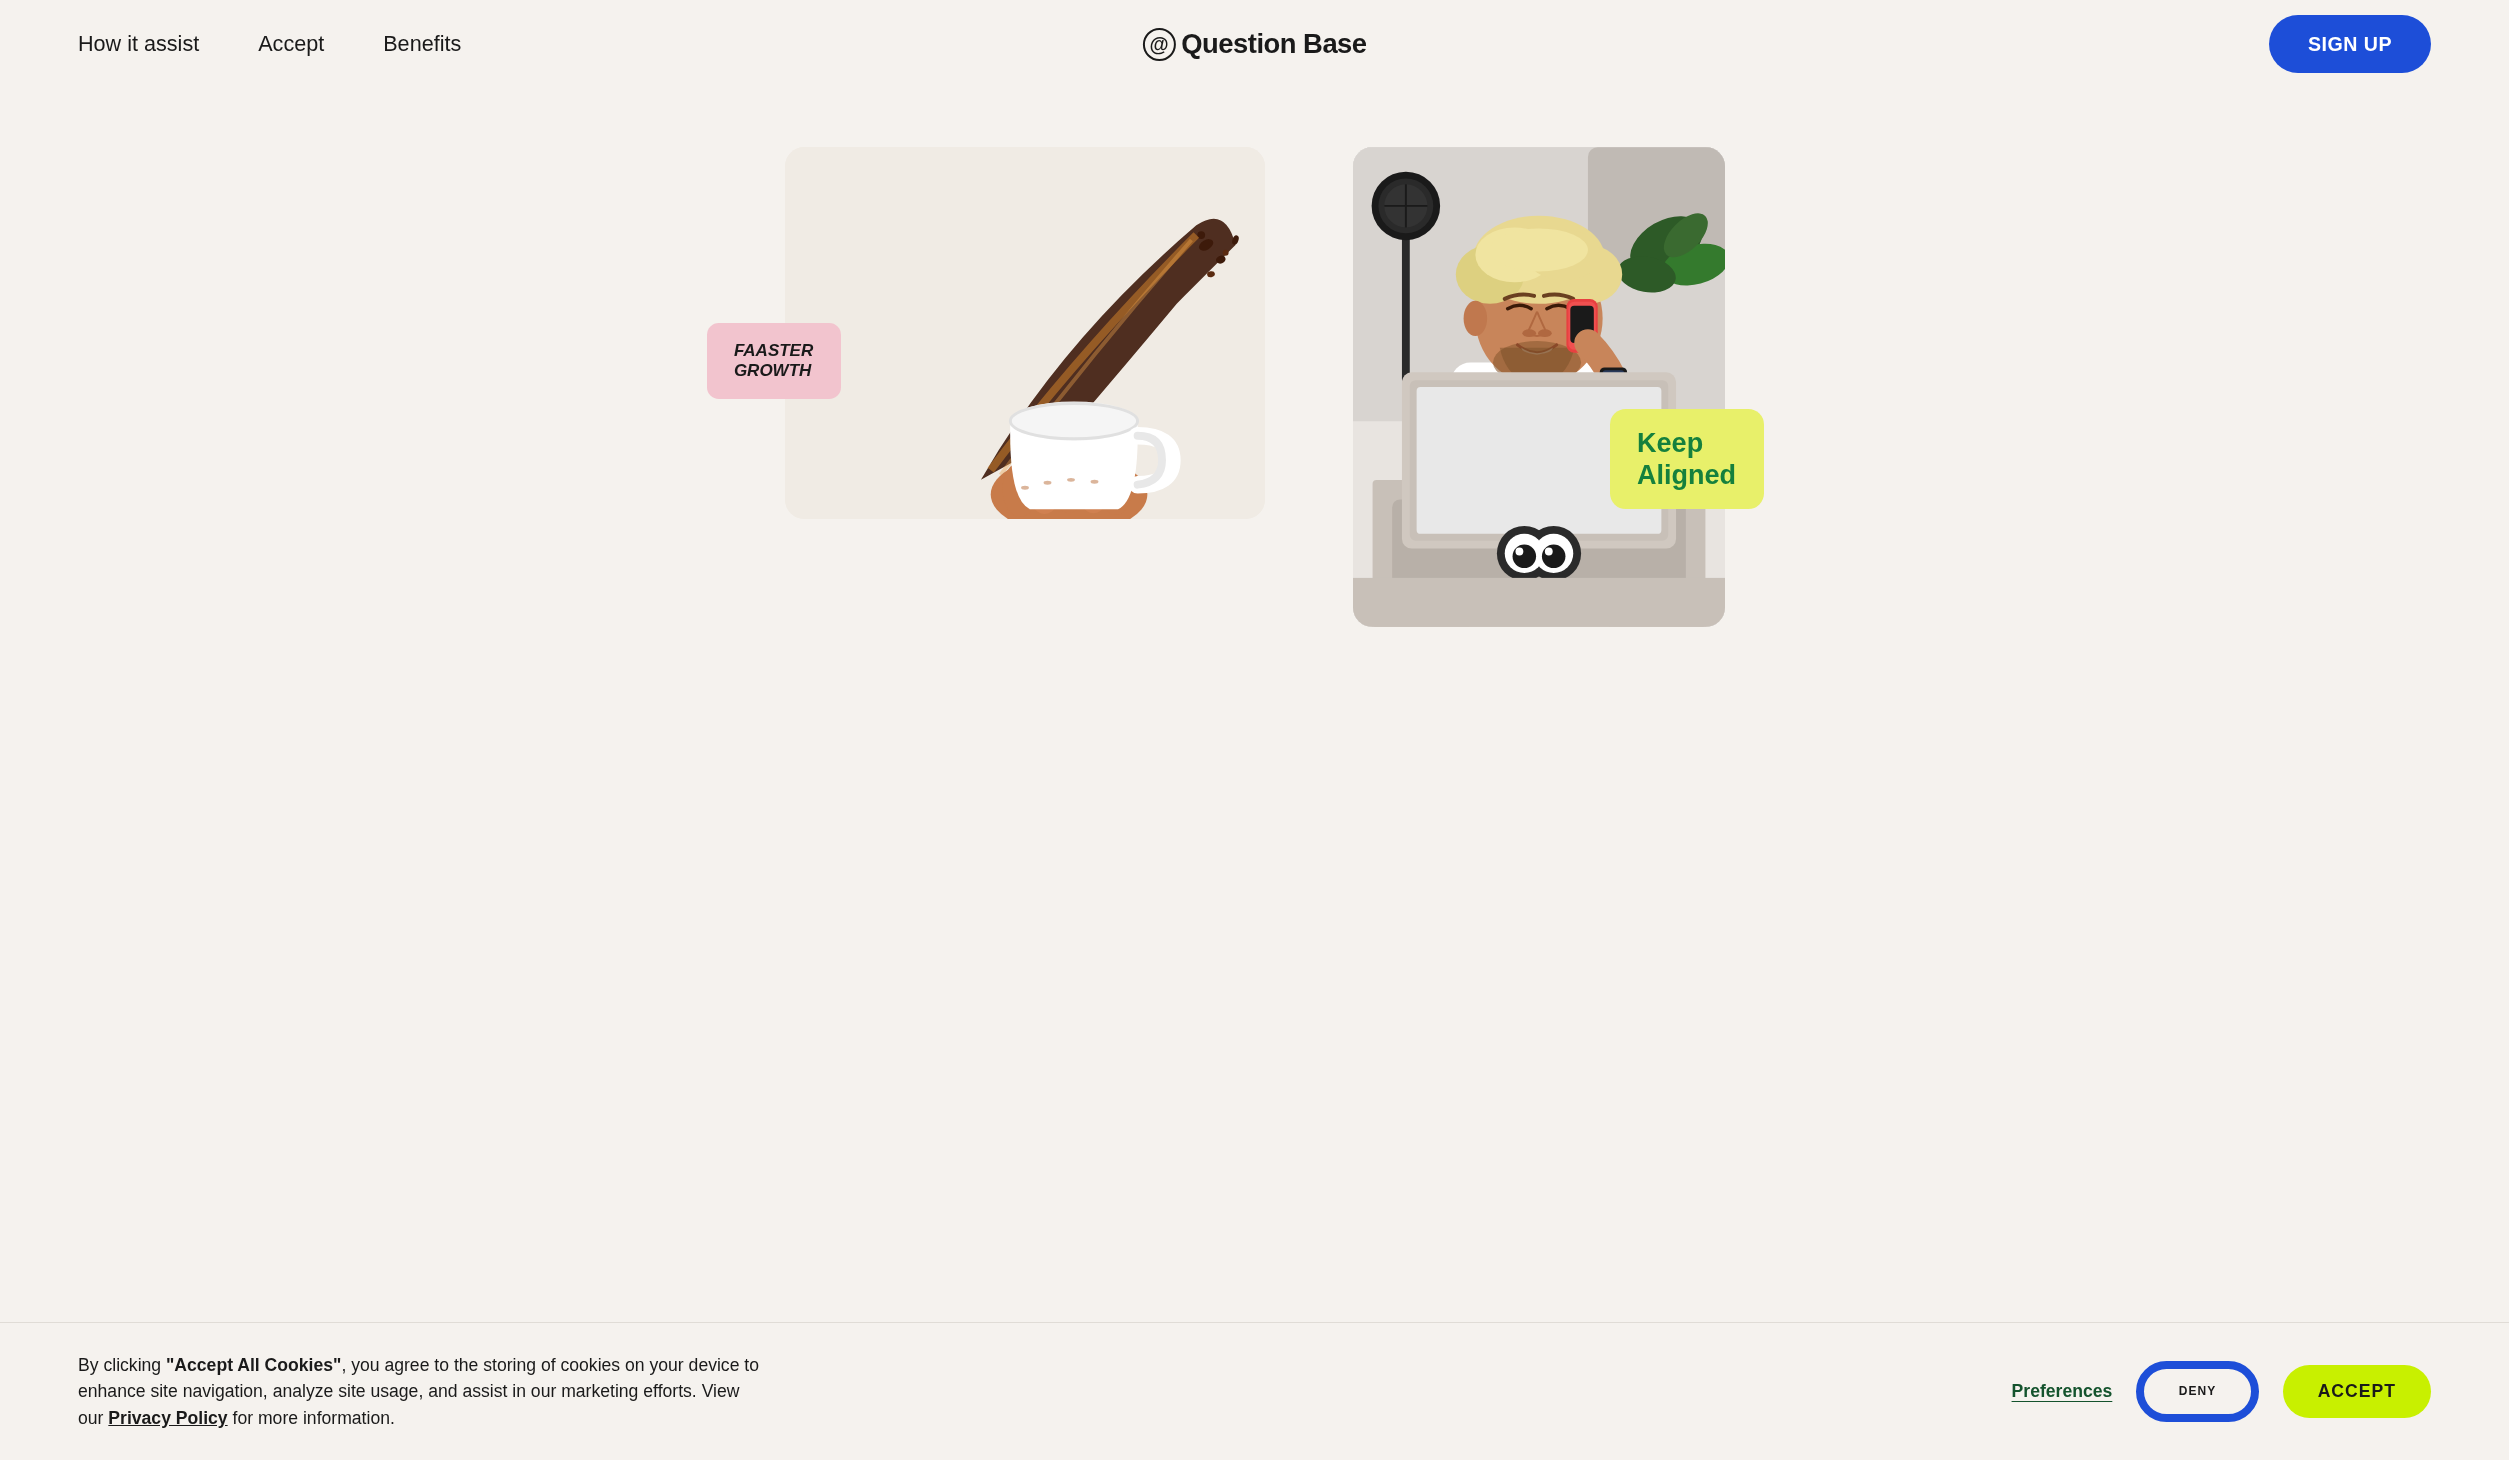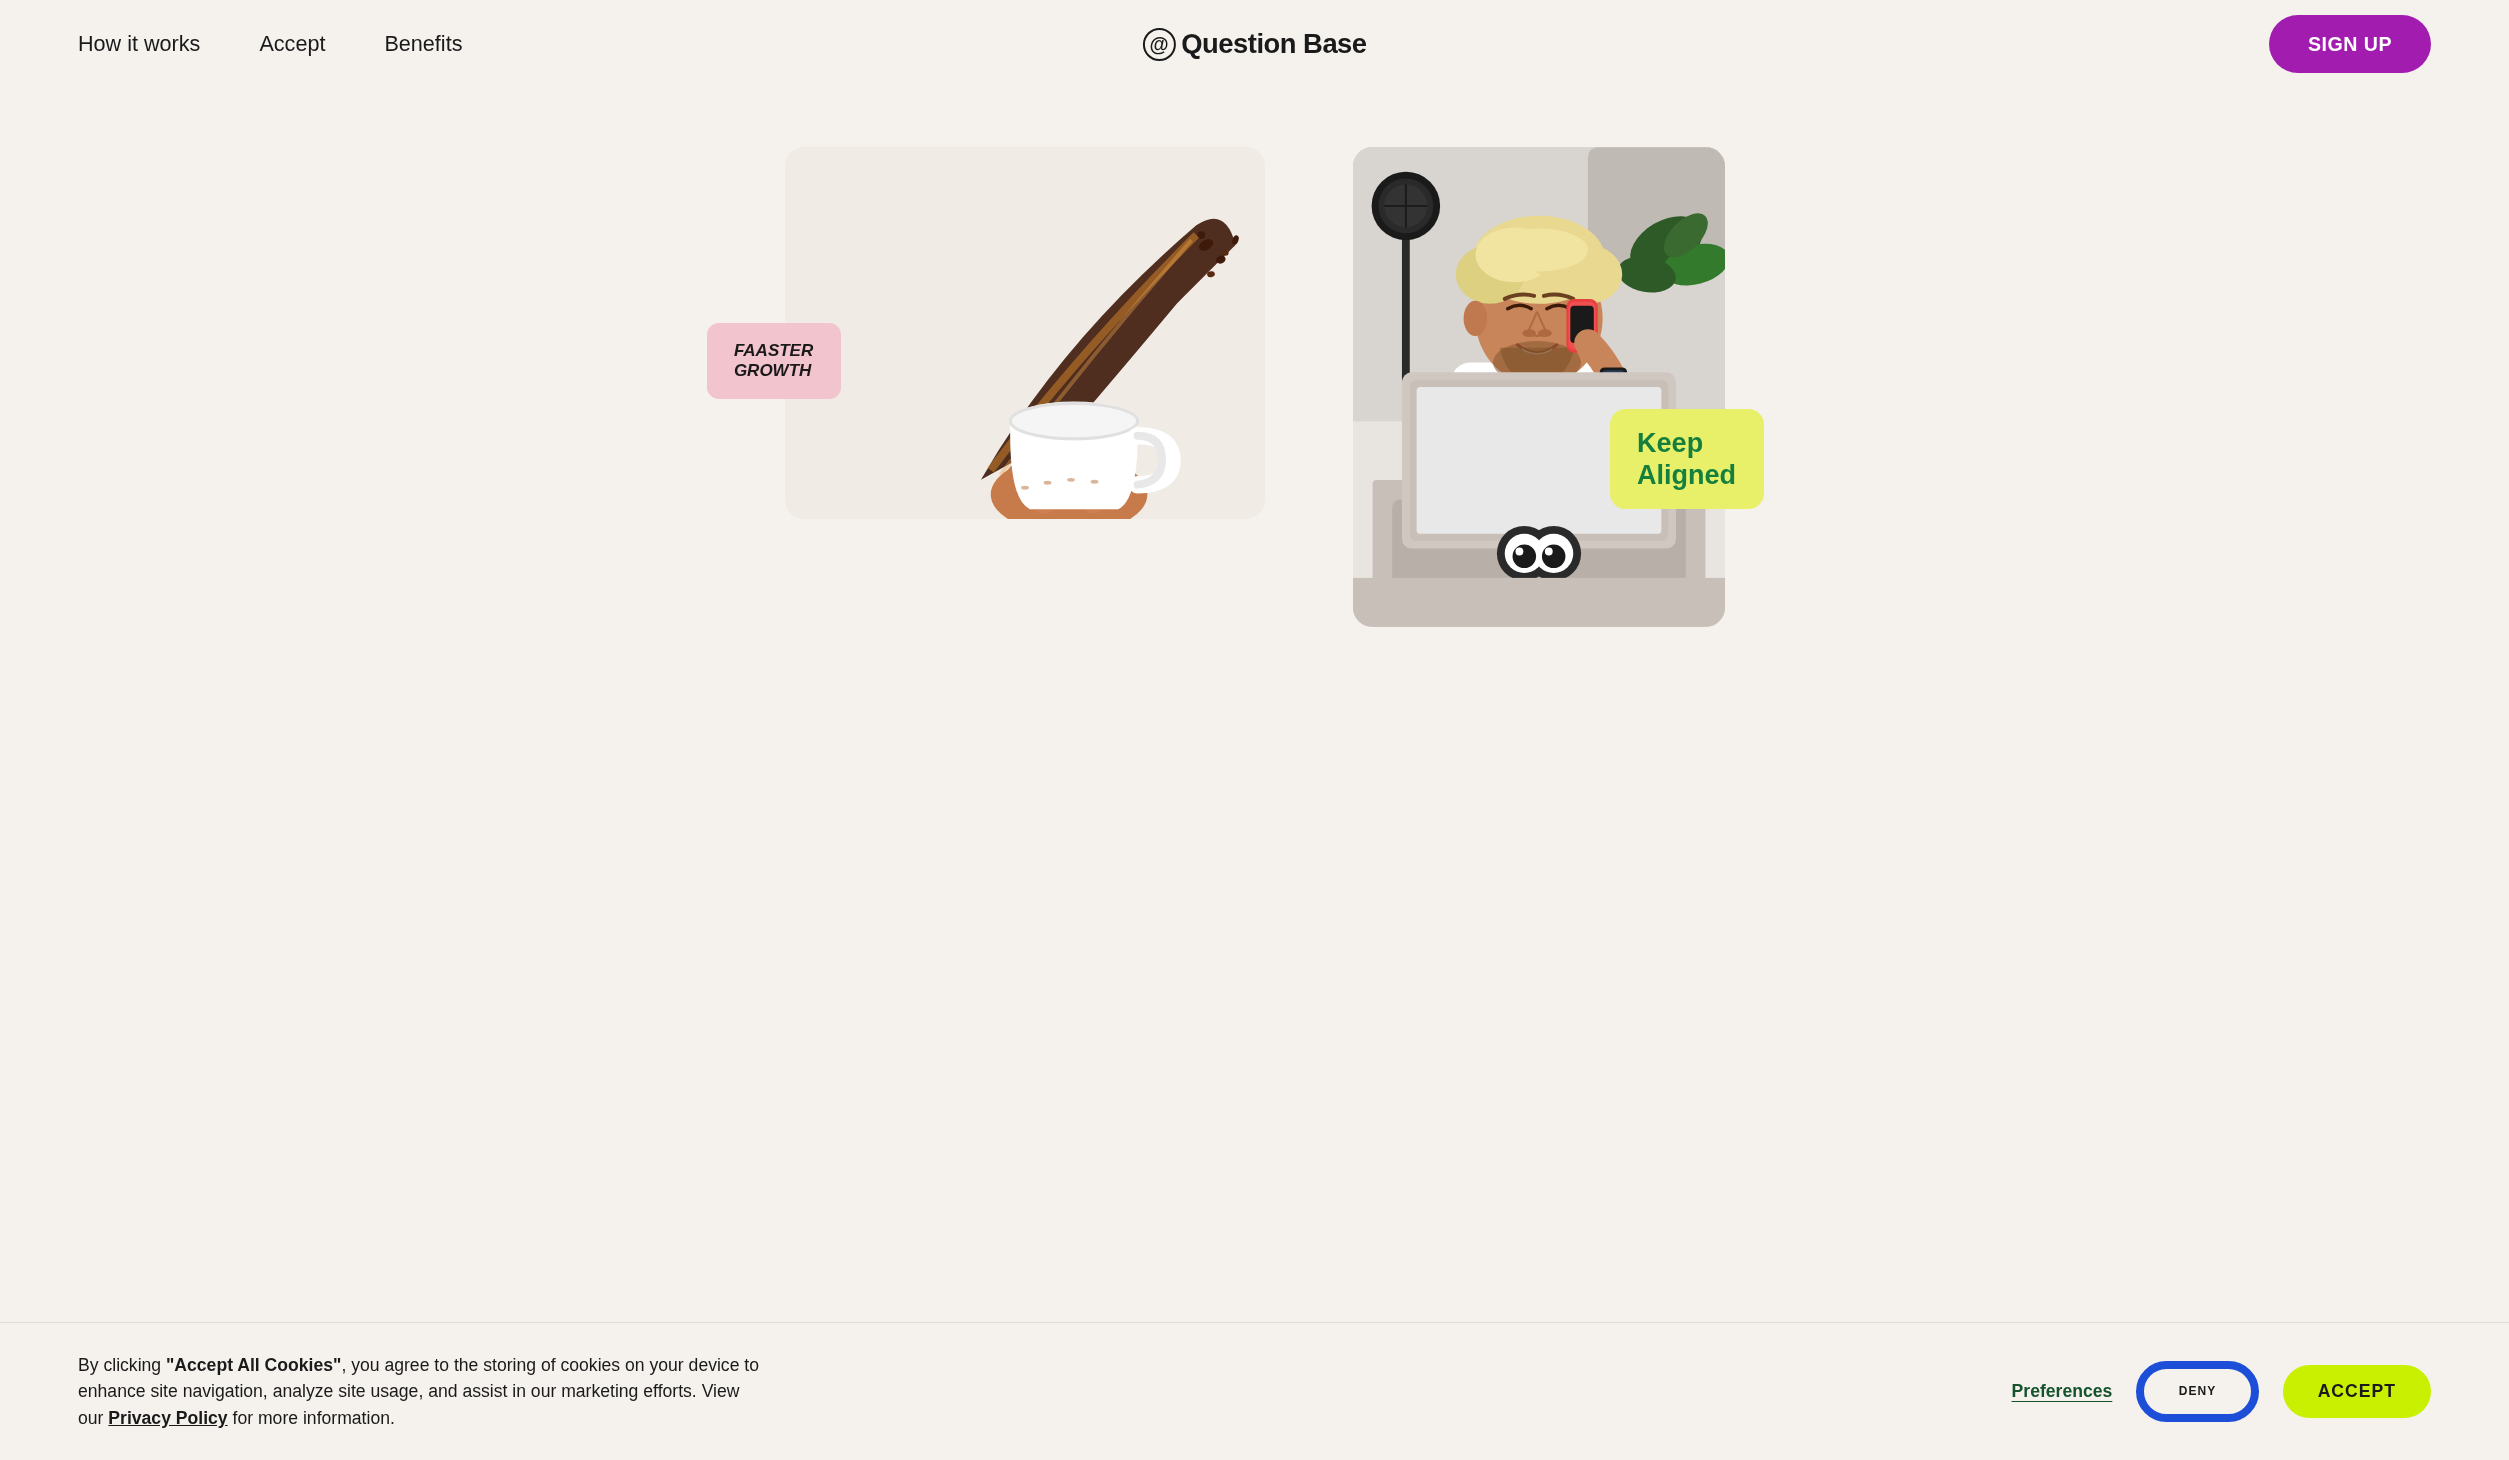--- a/index.html
+++ b/index.html
@@ -46,21 +46,21 @@
       font-size: 27.4px;
       font-weight: 700;
       color: #1a1a1a;
       display: flex;
       align-items: center;
       gap: 3.9px;
       letter-spacing: -0.5px;
     }
 
     .signup-btn {
-      background-color: #a21caf;
+      background-color: #1d4ed8;
       color: #ffffff;
       border: none;
       border-radius: 49px;
       padding: 17.6px 39px;
       font-size: 19.6px;
       font-weight: 600;
       cursor: pointer;
       letter-spacing: 0.5px;
     }
 
@@ -255,21 +255,21 @@
       font-weight: 900;
       margin-right: 2px;
       flex-shrink: 0;
     }
   </style>
 </head>
 <body>
 
 <nav class="navbar">
   <div class="nav-links">
-    <a class="nav-link">How it works</a>
+    <a class="nav-link">How it assist</a>
     <a class="nav-link">Accept</a>
     <a class="nav-link">Benefits</a>
   </div>
 
   <div class="nav-logo">
     <span class="logo-q-circle">@</span>
     <span>Question Base</span>
   </div>
 
   <button class="signup-btn">SIGN UP</button>

